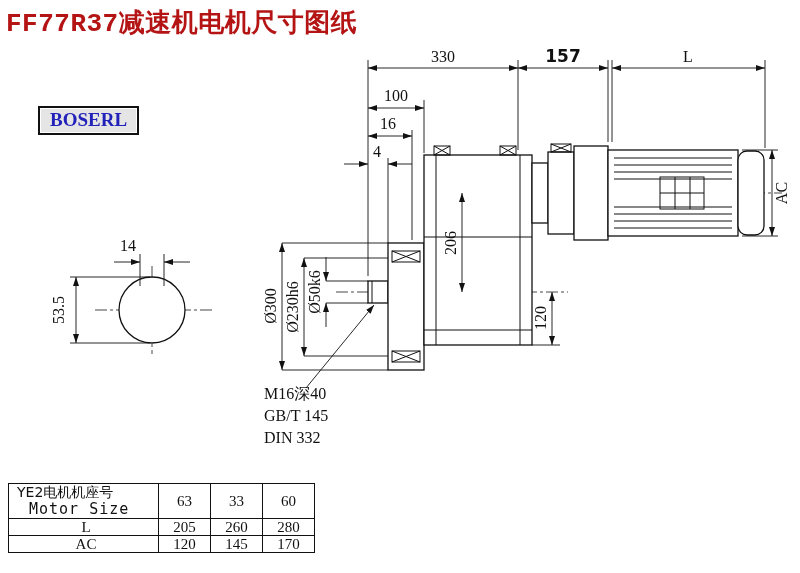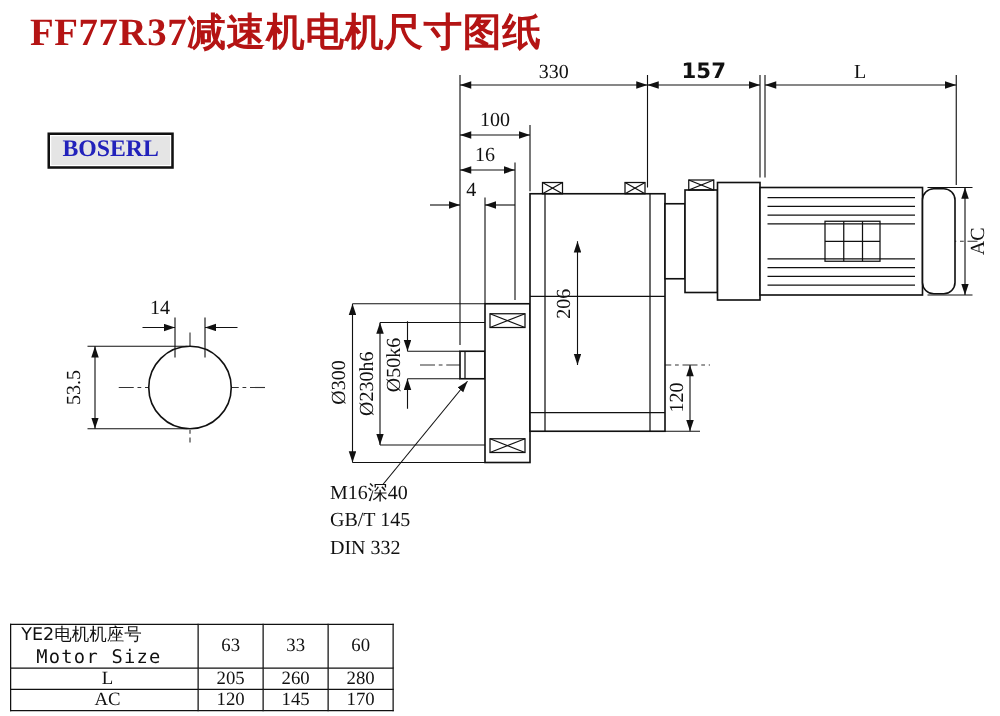--- a/index.html
+++ b/index.html
@@ -1,37 +1,37 @@
 <!DOCTYPE html>
 <html><head>
 <meta charset="utf-8">
 <style>
   * { margin:0; padding:0; box-sizing:border-box; }
   html,body { width:800px; height:573px; background:#fff; }
   body { position:relative; overflow:hidden; font-family:"Liberation Serif","DejaVu Serif",serif; color:#111; }
   .canvas { position:absolute; inset:0; background:#fff; }
   .title {
     position:absolute; left:6px; top:5px;
-    font-family:Liberation Serif, serif;
-    font-weight:bold; font-size:31px; color:#b41414; letter-spacing:.5px;margin-left:18px;
+    font-family:Liberation Mono, monospace;
+    font-weight:bold; font-size:26px; color:#b41414; letter-spacing:.5px;
   }
   .logo {
     position:absolute; left:38px; top:106px; background:#e5e5e5;
     border:2px solid #111; box-shadow:0 0 0 1px #fff inset;
     padding:1px 10px 2px; font-family:"Liberation Serif","DejaVu Serif",serif;
     font-weight:bold; font-size:19px; color:#2222bb;
   }
   svg.drawing { position:absolute; left:0; top:0; }
   svg .shape  { stroke:#111; stroke-width:1.3; fill:#fff; }
   svg .thin   { stroke:#111; stroke-width:1; fill:none; }
   svg .cl     { stroke:#333; stroke-width:.9; stroke-dasharray:12 3 3 3; fill:none; }
   svg .dim    { stroke:#111; stroke-width:.9; fill:none; }
   svg text    { font-family:"Liberation Serif","DejaVu Serif",serif; fill:#111; font-size:16px; }
   svg text.bold { font-family:"DejaVu Sans","Liberation Sans",sans-serif; font-weight:bold; font-size:17px; }
-  .spec { position:absolute; left:8px; top:499px; border-collapse:collapse; background:#fff; font-size:15px; }
+  .spec { position:absolute; left:8px; top:483px; border-collapse:collapse; background:#fff; font-size:15px; }
   .spec td { border:1px solid #111; text-align:center; padding:0 3px; height:17px; line-height:16px; }
   .spec td.c1 { width:150px; text-align:left; padding-left:8px; }
   .spec td.cv { width:52px; }
   .spec .cn { font-size:14px; line-height:17px; font-family:"DejaVu Sans","Liberation Sans",sans-serif; }
   .spec .en { font-size:15px; line-height:17px; font-family:"DejaVu Sans Mono","Liberation Mono",monospace; letter-spacing:1px;margin-left:12px; }
 </style>
 </head>
 <body>
 
 <div class="canvas">

